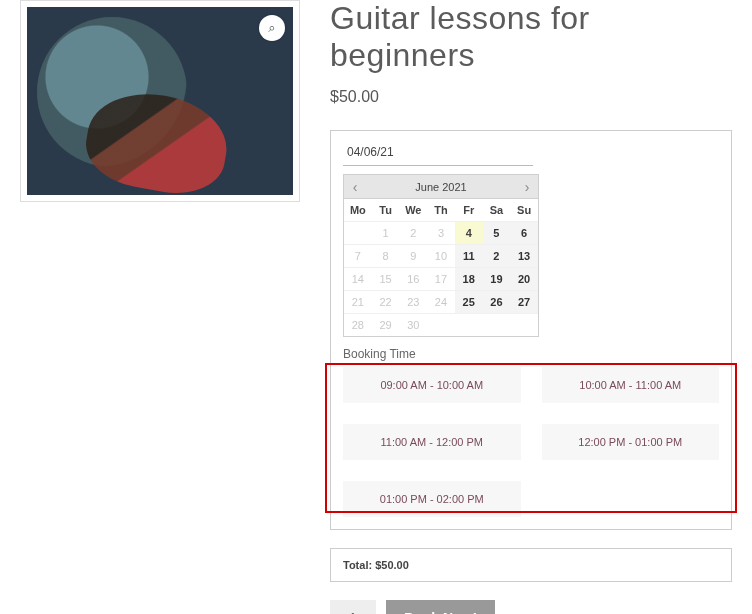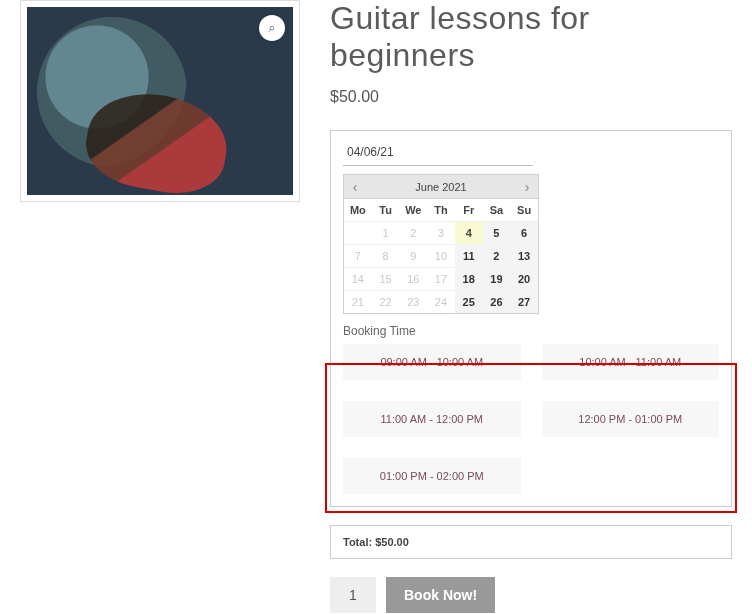--- a/index.html
+++ b/index.html
@@ -230,20 +230,29 @@
             </div>
             <div class="cal-row">
               <div class="cal-cell disabled">21</div>
               <div class="cal-cell disabled">22</div>
               <div class="cal-cell disabled">23</div>
               <div class="cal-cell disabled">24</div>
               <div class="cal-cell avail">25</div>
               <div class="cal-cell avail">26</div>
               <div class="cal-cell avail">27</div>
             </div>
+            <div class="cal-row">
+              <div class="cal-cell disabled">28</div>
+              <div class="cal-cell disabled">29</div>
+              <div class="cal-cell disabled">30</div>
+              <div class="cal-cell disabled"></div>
+              <div class="cal-cell disabled"></div>
+              <div class="cal-cell disabled"></div>
+              <div class="cal-cell disabled"></div>
+            </div>
           </div>
       </div>
 
       <div class="time-section">
         <div class="time-label">Booking Time</div>
         <div class="slots" id="slots">
             <div class="slot">09:00 AM - 10:00 AM</div>
             <div class="slot">10:00 AM - 11:00 AM</div>
             <div class="slot">11:00 AM - 12:00 PM</div>
             <div class="slot">12:00 PM - 01:00 PM</div>

